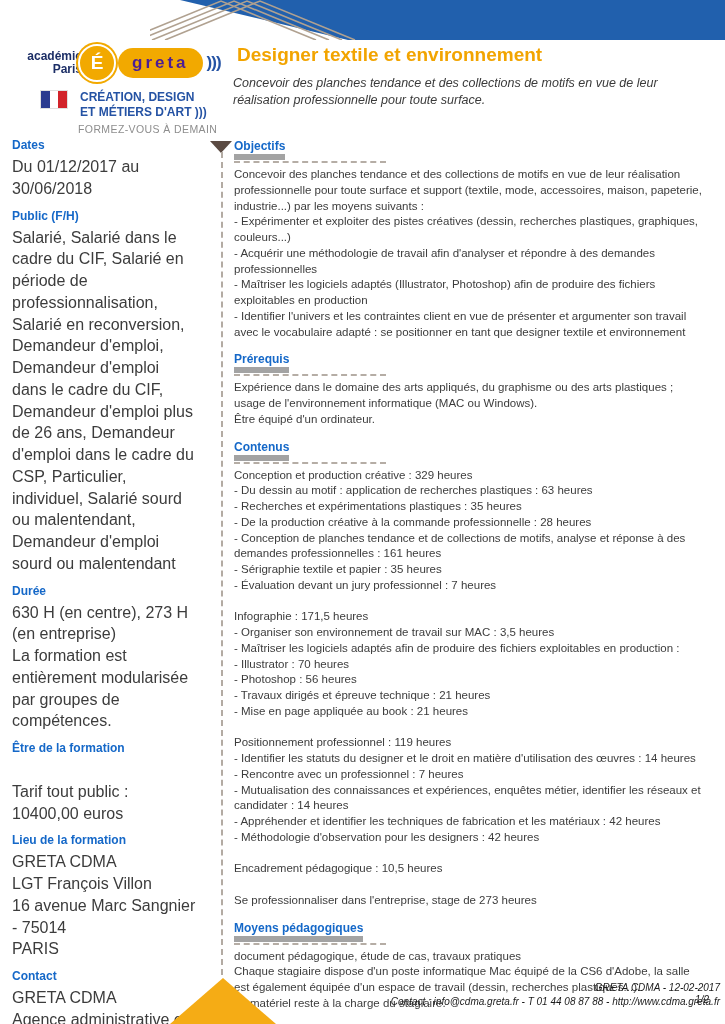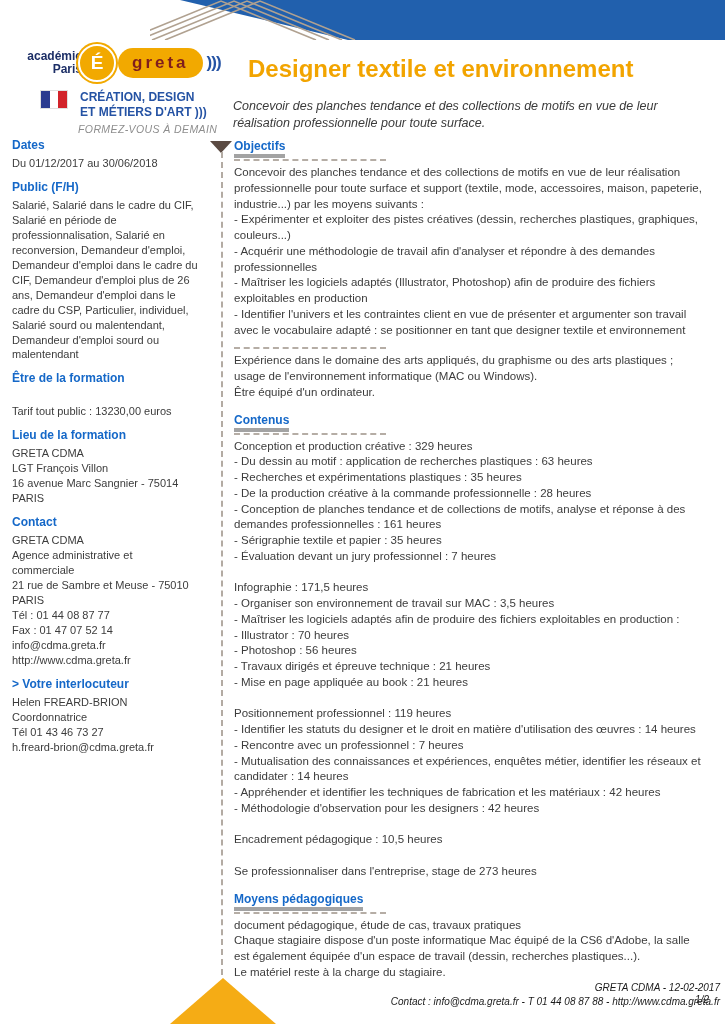--- a/index.html
+++ b/index.html
@@ -16,50 +16,50 @@
   
   .logo{position:absolute;left:26px;top:44px;width:200px;}
   .logo-row1{display:flex;align-items:center;}
   .academie{width:56px;text-align:right;font-size:12px;font-weight:bold;color:#1c2e66;line-height:1.05;}
   .e-circle{
     width:34px;height:34px;border-radius:50%;background:#f2a900;color:#ffffff;
     display:flex;align-items:center;justify-content:center;font-weight:bold;font-size:19px;
     margin-left:-4px;border:2px solid #ffffff;box-shadow:0 0 0 2px #f2a900;z-index:2;position:relative;
   }
   .greta-pill{
-    margin-left:2px;height:30px;border-radius:15px;background:#f2a900;color:#7f1d1d;
+    margin-left:2px;height:30px;border-radius:15px;background:#f2a900;color:#4c1d95;
     display:flex;align-items:center;padding:0 14px;font-weight:bold;font-size:17px;letter-spacing:3px;
   }
   .blue-chevrons{color:#2553a4;font-weight:bold;font-size:17px;letter-spacing:-1px;margin-left:4px;}
   .logo-row2{display:flex;margin-top:8px;}
   .flag{width:26px;height:17px;display:flex;border:1px solid #e0e0e0;margin-left:14px;}
   .flag div{flex:1;}
   .flag .b{background:#2a3b8f;}
   .flag .w{background:#ffffff;}
   .flag .r{background:#d2232a;}
   .tagline{margin-left:12px;color:#2553a4;font-weight:bold;font-size:12px;line-height:1.25;}
-  .slogan{margin-left:52px;margin-top:3px;color:#8d8d8d;font-size:10.5px;letter-spacing:.4px;font-style:italic;}
+  .slogan{margin-left:52px;margin-top:3px;color:#8d8d8d;font-size:10.5px;letter-spacing:.4px;}
   
   .title-block{position:absolute;left:233px;top:40px;width:470px;}
-  .doc-title{margin:15px;font-size:24px;font-weight:bold;color:#f2a400;}
+  .doc-title{margin:4px;font-size:19px;font-weight:bold;color:#f2a400;}
   .doc-subtitle{margin:9px 0 0 0;font-style:italic;font-size:12.5px;color:#3a3a3a;line-height:1.38;}
   
   .sidebar{position:absolute;left:12px;top:138px;width:186px;}
   .divider{position:absolute;left:221px;top:152px;height:823px;border-left:2px dashed #b3aba3;}
   .pointer{
     position:absolute;left:210px;top:141px;width:0;height:0;
     border-left:11px solid transparent;border-right:11px solid transparent;border-top:12px solid #5b4b43;
   }
   .main{position:absolute;left:234px;top:136px;width:468px;}
   
   .s-section{margin-bottom:9px;}
   .s-heading{color:#1568c8;font-weight:bold;font-size:12px;margin-bottom:4px;}
-  .s-body{font-size:11px;line-height:1.36;white-space:pre-line;}
+  .s-body{font-size:16px;line-height:1.36;white-space:pre-line;}
   .m-section{margin-bottom:9px;}
-  .m-heading{color:#1568c8;font-weight:bold;font-size:12px;display:inline-block;border-bottom:4px solid #a3a3a3;padding-bottom:1px;}
+  .m-heading{color:#1568c8;font-weight:bold;font-size:12px;display:inline-block;border-bottom:6px solid #a3a3a3;padding-bottom:1px;}
   .m-dashes{width:152px;border-bottom:2px dashed #b5ada5;margin:1px 0 4px 0;}
   .m-body{font-size:11.5px;line-height:1.37;white-space:pre-line;}
   
   .corner-triangle{
     position:absolute;left:170px;bottom:0;width:0;height:0;z-index:0;
     border-left:53px solid transparent;border-right:53px solid transparent;border-bottom:46px solid #f5ac15;
   }
   .footer{position:absolute;left:160px;width:560px;top:981px;text-align:right;font-style:italic;font-size:10px;color:#1a1a1a;z-index:1;line-height:1.35;}
   .page-num{position:absolute;right:16px;top:994px;font-style:italic;font-size:10px;color:#1a1a1a;z-index:1;}
 </style>
@@ -111,23 +111,28 @@
   <div class="sidebar">
     <div class="s-section">
       <div class="s-heading">Dates</div>
       <div class="s-body">Du 01/12/2017 au 30/06/2018</div>
     </div>
     <div class="s-section">
       <div class="s-heading">Public (F/H)</div>
       <div class="s-body">Salarié, Salarié dans le cadre du CIF, Salarié en période de professionnalisation, Salarié en reconversion, Demandeur d'emploi, Demandeur d'emploi dans le cadre du CIF, Demandeur d'emploi plus de 26 ans, Demandeur d'emploi dans le cadre du CSP, Particulier, individuel, Salarié sourd ou malentendant, Demandeur d'emploi sourd ou malentendant</div>
     </div>
     <div class="s-section">
+      <div class="s-heading">Durée</div>
+      <div class="s-body">630 H (en centre), 273 H (en entreprise)
+La formation est entièrement modularisée par groupes de compétences.</div>
+    </div>
+    <div class="s-section">
       <div class="s-heading">Être de la formation</div>
       <div class="s-body">
-Tarif tout public : 13230,00 euros</div>
+Tarif tout public : 10400,00 euros</div>
     </div>
     <div class="s-section">
       <div class="s-heading">Lieu de la formation</div>
       <div class="s-body">GRETA CDMA
 LGT François Villon
 16 avenue Marc Sangnier - 75014
 PARIS</div>
     </div>
     <div class="s-section">
       <div class="s-heading">Contact</div>
@@ -154,20 +159,21 @@
     <div class="m-section">
       <div><span class="m-heading">Objectifs</span></div>
       <div class="m-dashes"></div>
       <div class="m-body">Concevoir des planches tendance et des collections de motifs en vue de leur réalisation professionnelle pour toute surface et support (textile, mode, accessoires, maison, papeterie, industrie...) par les moyens suivants :
 - Expérimenter et exploiter des pistes créatives (dessin, recherches plastiques, graphiques, couleurs...)
 - Acquérir une méthodologie de travail afin d'analyser et répondre à des demandes professionnelles
 - Maîtriser les logiciels adaptés (Illustrator, Photoshop) afin de produire des fichiers exploitables en production
 - Identifier l'univers et les contraintes client en vue de présenter et argumenter son travail avec le vocabulaire adapté : se positionner en tant que designer textile et environnement</div>
     </div>
     <div class="m-section">
+      <div><span class="m-heading">Prérequis</span></div>
       <div class="m-dashes"></div>
       <div class="m-body">Expérience dans le domaine des arts appliqués, du graphisme ou des arts plastiques ; usage de l'environnement informatique (MAC ou Windows).
 Être équipé d'un ordinateur.</div>
     </div>
     <div class="m-section">
       <div><span class="m-heading">Contenus</span></div>
       <div class="m-dashes"></div>
       <div class="m-body">Conception et production créative : 329 heures
 - Du dessin au motif : application de recherches plastiques : 63 heures
 - Recherches et expérimentations plastiques : 35 heures

